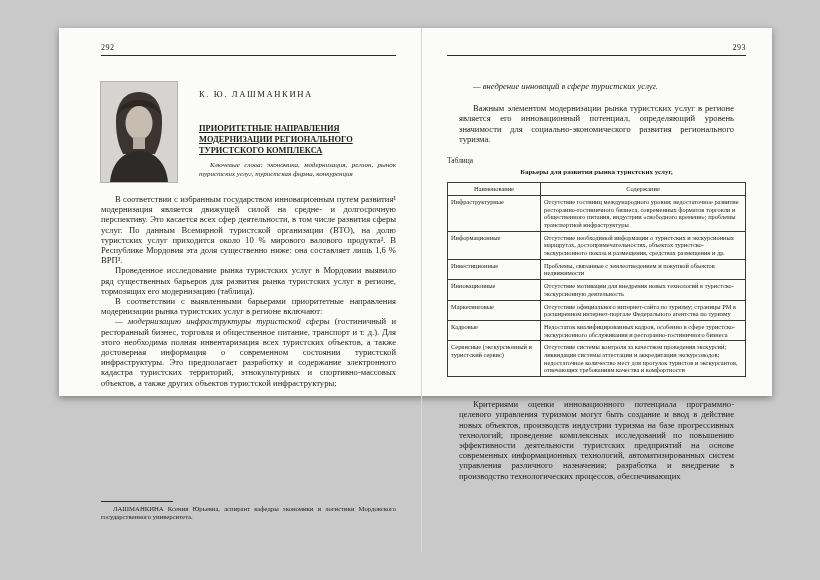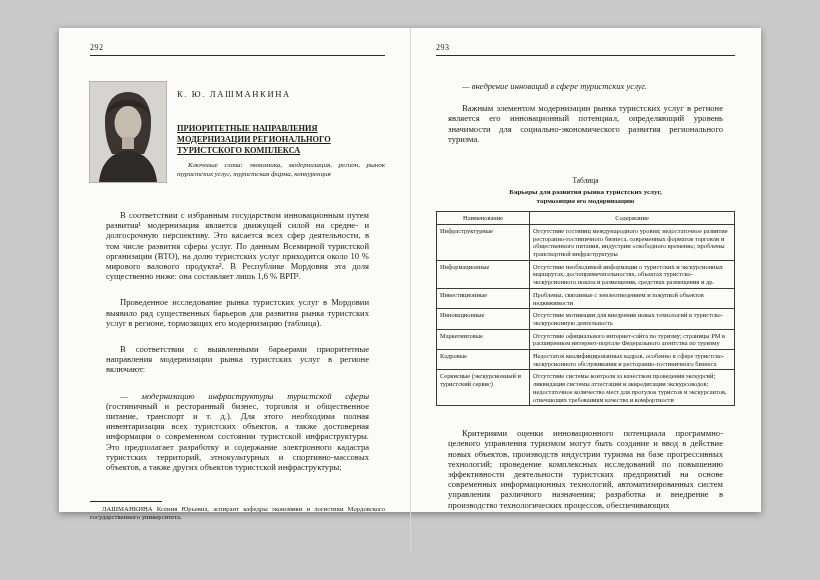--- a/index.html
+++ b/index.html
@@ -6,67 +6,68 @@
   body {
     width: 820px; height: 580px;
     background: #c9c9c9;
     font-family: "Liberation Serif", serif;
     color: #1c1c1c;
     position: relative;
     overflow: hidden;
   }
   .spread {
     position: absolute; left: 59px; top: 28px;
-    width: 702px; height: 484px;
+    width: 702px; height: 368px;
     background: #fbfbf9;
     box-shadow: 0 2px 7px rgba(0,0,0,.38);
     display: flex;
+    padding-left: 11px;
   }
   .page {
     width: 351px; height: 524px;
     box-sizing: border-box;
     display: flex; flex-direction: column;
     overflow: hidden;
   }
   .page-left  { padding: 15px 25px 30px 31px; }
   .page-right { padding: 15px 26px 30px 25px; border-left: 1px solid #d8d6d2; }
 
   .pg-head {
     font-size: 8px; letter-spacing: .5px;
     border-bottom: 1px solid #2a2a2a;
     padding-bottom: 3px;
   }
-  .pg-head.right { text-align: left; font-family: Liberation Serif, serif; }
+  .pg-head.right { text-align: right; font-family: Liberation Serif, serif; }
 
   
-  .author-row { display: flex; gap: 11px; margin-top: 26px; }
+  .author-row { display: flex; gap: 22px; margin-top: 26px; }
   .photo {
     width: 76px; height: 100px; flex: none;
     background: #d3d1cd; outline: 1px solid #b5b3af;
   }
   .author-info { flex: 1; min-width: 0; }
   .author-name { font-size: 8.6px; letter-spacing: 1.6px; margin-top: 7px; }
   .paper-title { font-size: 8.4px; font-weight: bold; line-height: 1.32; margin-top: 24px; text-decoration: underline; }
   .kw {
     font-size: 7px; font-style: italic; line-height: 1.3;
     text-align: justify; text-indent: 11px; margin-top: 5px;
   }
 
   .body-text { font-size: 8.6px; line-height: 10.2px; text-align: justify; margin-top: 12px; }
-  .body-text p { margin: 16px; text-indent: 14px; }
+  .body-text p { margin: 0; text-indent: 14px; }
 
   .footnote-wrap { margin-top: auto; }
   .footnote-rule { width: 72px; border-top: 1px solid #2a2a2a; margin-bottom: 3px; }
   .footnote { font-size: 6.7px; line-height: 8.6px; text-align: justify; text-indent: 12px; }
 
   
   .rp-body { font-size: 8.6px; line-height: 10.2px; text-align: justify; margin-top: 13px; }
   .rp-body p { margin: 12px; text-indent: 14px; }
   .lead-italic { font-style: italic; }
-  .table-label { text-align: center; font-size: 7.4px; margin-top: 20px; }
+  .table-label { text-align: left; font-size: 7.4px; margin-top: 0; }
   .table-title { text-align: center; font-weight: bold; font-size: 7px; line-height: 1.3; margin-top: 3px; }
   table.barriers {
     width: 100%; border-collapse: collapse;
     margin-top: 5px;
     font-size: 6.4px; line-height: 7.7px;
   }
   .barriers th, .barriers td {
     border: 1px solid #3a3a3a;
     padding: 2px 3px;
     vertical-align: top;
@@ -124,21 +125,20 @@
     </div>
 
     <div class="rp-body">
       <p class="lead-italic">— внедрение инноваций в сфере туристских услуг.</p>
       <p>Важным элементом модернизации рынка туристских услуг в регионе является его инновационный потенциал, определяющий уровень значимости для социально-экономического развития регионального туризма.</p>
     </div>
 
     <div class="table-label">Таблица</div>
     <div class="table-title">
       <div>Барьеры для развития рынка туристских услуг,</div>
-      <div>тормозящие его модернизацию</div>
     </div>
 
     <table class="barriers">
       <thead>
         <tr>
           <th class="name-col">Наименование</th>
           <th>Содержание</th>
         </tr>
       </thead>
       <tbody>

